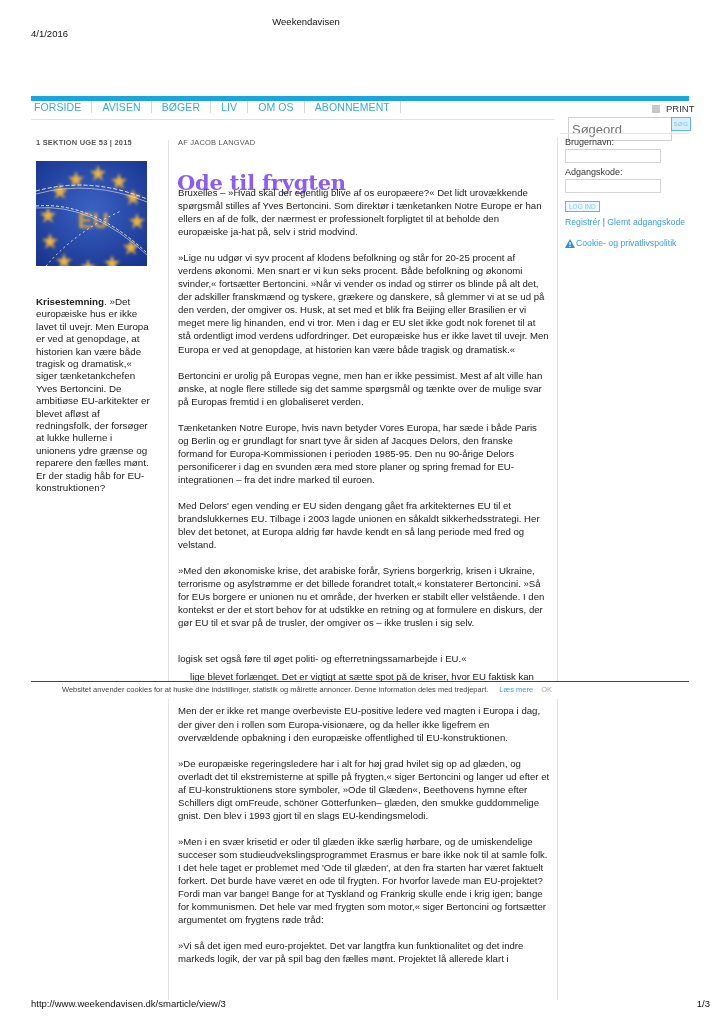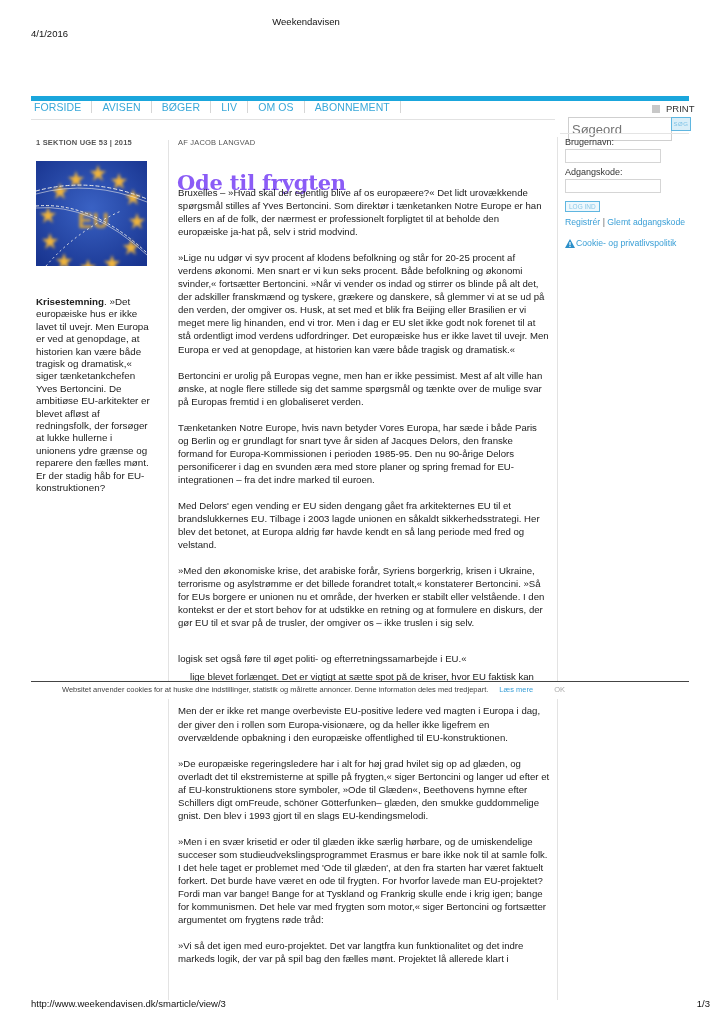--- a/index.html
+++ b/index.html
@@ -100,21 +100,21 @@
   .warn-icon { width: 10px; height: 9px; display: inline-block; }
 
   .cookie-bar-top { position: absolute; left: 31px; top: 681px; width: 658px; height: 1px; background: #444; }
   .cookie-bar {
     position: absolute; left: 31px; top: 682px; width: 658px; height: 17px; background: #fff;
   }
   .cookie-text {
     position: absolute; left: 62px; top: 685px; font-size: 7.5px; color: #444; white-space: nowrap;
   }
   .cookie-text .more { color: #3a9fd6; cursor: pointer; margin-left: 11px; }
-  .cookie-text .ok { color: #aaa; cursor: pointer; margin-left: 21px; }
+  .cookie-text .ok { color: #aaa; cursor: pointer; margin-left: 8px; }
   .cutoff-line {
     position: absolute; left: 178px; top: 673px; width: 372px; height: 8px; overflow: hidden;
     font-size: 9.6px; line-height: 13px; color: #222; padding-left: 12px;
   }
   .cutoff-line span { position: relative; top: -3px; }
 
   .print-footer {
     position: absolute; top: 998px; left: 0; width: 724px; height: 14px; font-size: 9.5px; color: #111; padding-left: 20px;
   }
   .print-footer .url { position: absolute; left: 31px; top: 0; }

